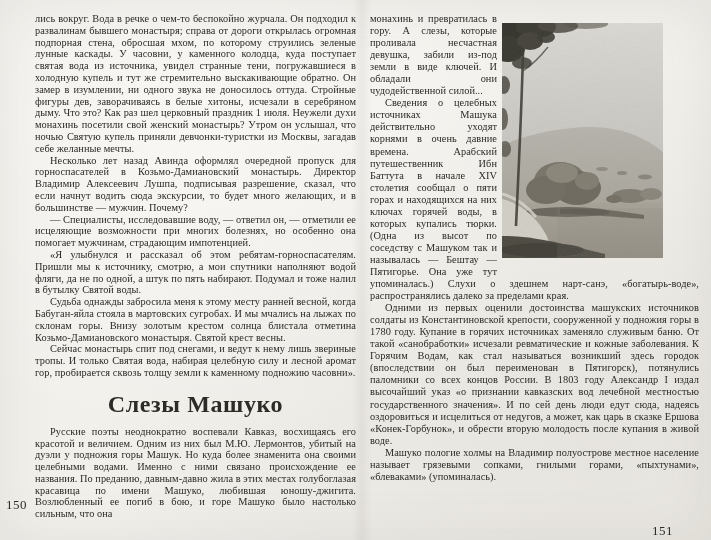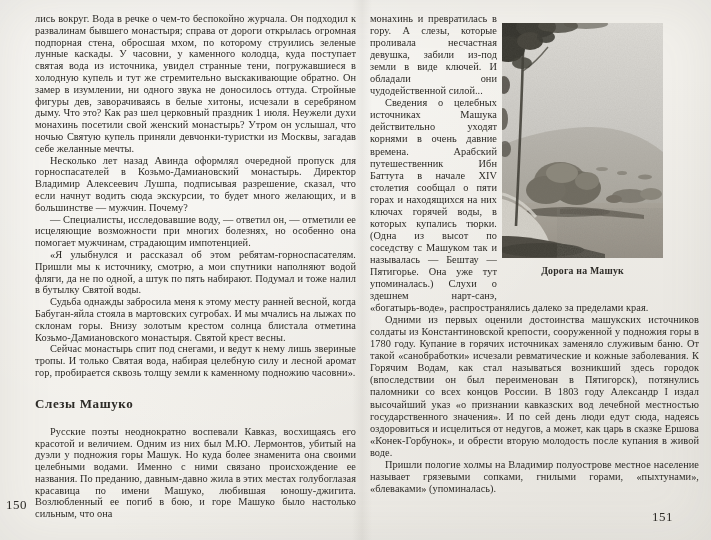--- a/index.html
+++ b/index.html
@@ -26,26 +26,26 @@
   }
   .text-block {
     position: absolute; left: 35px; top: 13px; width: 321px;
     text-align: justify; font-size: 10.35px; line-height: 11.8px; letter-spacing: 0.04px;
   }
   .right-block { left: 8px; top: 13px; width: 329px; line-height: 12.05px; }
   p.body { margin: 0; padding: 0; }
   p.indent { text-indent: 15px; }
   span.b { font-weight: normal; }
   h1.chapter {
-    font-size: 13px; font-weight: bold; text-align: left;
+    font-size: 24px; font-weight: bold; text-align: center;
     margin: 15px 0 12px 0; letter-spacing: 0.6px; text-indent: 0; line-height: 20px;
   }
   .pagenum { position: absolute; font-size: 13px; letter-spacing: 0.5px; }
   .left-num  { left: 6px;  top: 497px; }
-  .right-num { right: 38px; top: 509px; }
+  .right-num { right: 38px; top: 523px; }
   figure.photo-fig { float: right; width: 197px; margin: 10px 0 14px 5px; padding: 0; }
   .photo { width: 161px; height: 235px; background: #cdcbc6; }
   .photo svg { display: block; width: 161px; height: 235px; }
   figcaption.caption {
     width: 161px; margin-top: 7px; font-weight: bold; font-size: 9.8px;
     text-align: center; text-indent: 0; letter-spacing: 0.2px;
   }
   p.full { clear: both; }
 </style>
 </head>
@@ -123,24 +123,23 @@
             <ellipse cx="34" cy="4" rx="20" ry="11" fill="#3b3a33"></ellipse>
             <ellipse cx="6" cy="26" rx="17" ry="13" fill="#383730"></ellipse>
             <ellipse cx="28" cy="18" rx="13" ry="9" fill="#44423a"></ellipse>
             <ellipse cx="56" cy="3" rx="20" ry="7" fill="#4b4941" opacity="0.85"></ellipse>
             <ellipse cx="84" cy="1" rx="22" ry="5" fill="#575449" opacity="0.6"></ellipse>
             <ellipse cx="20" cy="40" rx="10" ry="6" fill="#403e36" opacity="0.85"></ellipse>
             <ellipse cx="44" cy="14" rx="9" ry="6" fill="#3b3a33" opacity="0.9"></ellipse>
             <rect width="161" height="235" filter="url(#grain)" opacity="0.22"></rect>
           </svg>
         </div>
-        <figcaption class="caption">Дорога на Машук</figcaption>
       </figure>
 
       <p class="body"><span>монахинь и превратилась в гору. А слезы, которые проливала несчастная девушка, забили из-под земли в виде ключей. И обладали они чудодейственной силой...</span></p>
       <p class="body indent"><span>Сведения о целебных источниках Машука действительно уходят корнями в очень давние времена. Арабский путешественник Ибн Баттута в начале XIV столетия сообщал о пяти горах и находящихся на них ключах горячей воды, в которых купались тюрки. (Одна из высот по соседству с Машуком так и называлась — </span><span class="b">Бештау</span><span> — </span><span class="b">Пятигорье</span><span>. Она уже тут упоминалась.) Слухи о здешнем </span><span class="b">нарт-санэ</span><span>, «богатырь-воде», распространялись далеко за пределами края.</span></p>
       <p class="body full indent"><span>Одними из первых оценили достоинства машукских источников солдаты из Константиновской крепости, сооруженной у подножия горы в 1780 году. Купание в горячих источниках заменяло служивым баню. От такой «санобработки» исчезали ревматические и кожные заболевания. К </span><span class="b">Горячим Водам</span><span>, как стал называться возникший здесь городок (впоследствии он был переименован в Пятигорск), потянулись паломники со всех концов России. В 1803 году Александр I издал высочайший указ «о признании кавказских вод лечебной местностью государственного значения». И по сей день люди едут сюда, надеясь оздоровиться и исцелиться от недугов, а может, как царь в сказке Ершова «Конек-Горбунок», и обрести вторую молодость после купания в живой воде.</span></p>
-      <p class="body indent"><span>Пришли пологие холмы на </span><span class="b">Владимир полуострове</span><span> местное население называет грязевыми сопками, гнилыми горами, «пыхтунами», «блеваками» </span><span class="b">(упоминалась)</span><span>.</span></p>
+      <p class="body indent"><span>Машуко пологие холмы на </span><span class="b">Владимир полуострове</span><span> местное население называет грязевыми сопками, гнилыми горами, «пыхтунами», «блеваками» </span><span class="b">(упоминалась)</span><span>.</span></p>
     </div>
     <div class="pagenum right-num">151</div>
   </div>
 
 </div>
 
 </body></html>

